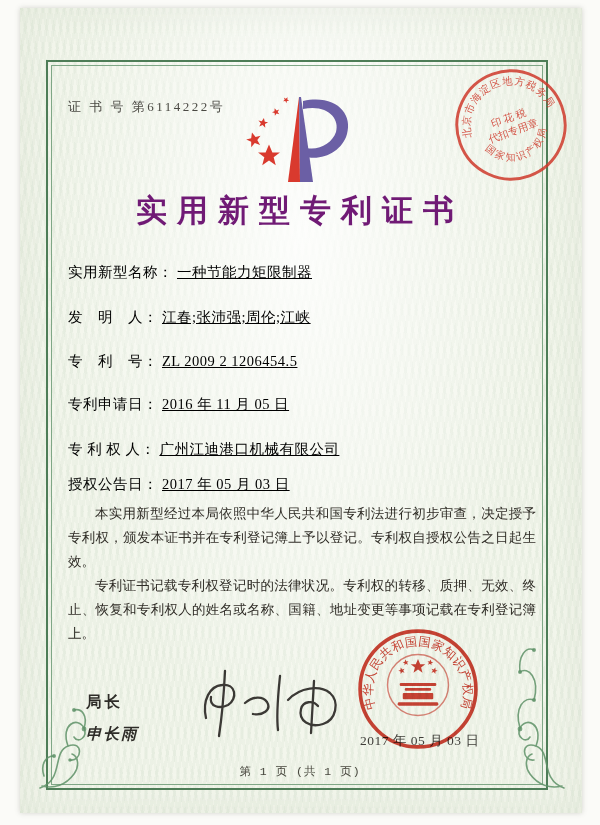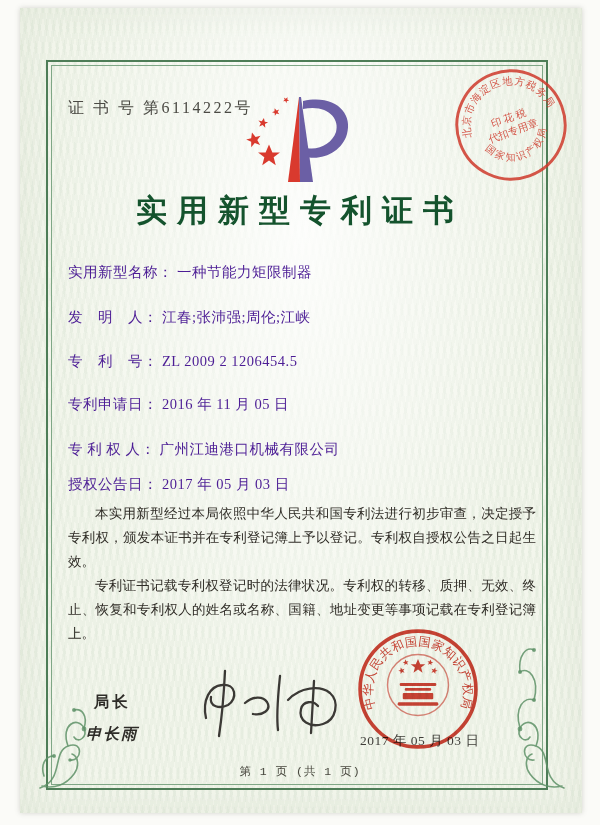--- a/index.html
+++ b/index.html
@@ -19,42 +19,42 @@
   }
   .frame-outer{
     position:absolute;left:46px;top:60px;width:498px;height:726px;
     border:2px solid #4e7d57;
   }
   .frame-inner{
     position:absolute;inset:3px;border:1px solid #7fa786;
   }
   .cert-no{
     position:absolute;left:68px;top:98px;
-    font-size:16px;color:#4b4a44;letter-spacing:2.5px;
+    font-size:13px;color:#4b4a44;letter-spacing:2.5px;
   }
   .logo{position:absolute;left:233px;top:92px;width:134px;height:94px;}
   .tax-seal{
     position:absolute;left:452px;top:66px;width:118px;height:118px;
     transform:rotate(-20deg);opacity:0.85;
   }
   .cert-title{
     position:absolute;left:0;top:190px;width:100%;text-align:center;
-    font-size:31px;font-weight:600;color:#14532d;letter-spacing:10px;
+    font-size:31px;font-weight:600;color:#701a75;letter-spacing:10px;
   }
   .fields{position:absolute;left:68px;top:0;width:470px;}
-  .field-row{position:absolute;left:0;font-size:14.5px;color:#4c1d95;letter-spacing:0.5px;white-space:nowrap;}
+  .field-row{position:absolute;left:0;font-size:14.5px;color:#000000;letter-spacing:0.5px;white-space:nowrap;text-decoration:underline;}
   .field-row .lab{display:inline-block;}
   .field-row .val{margin-left:4px;}
   .f0{top:263px;} .f1{top:308px;} .f2{top:352px;} .f3{top:395px;} .f4{top:440px;} .f5{top:475px;}
   .body-text{
     position:absolute;left:68px;top:502px;width:468px;
     font-size:13.5px;line-height:24px;color:#302d27;
   }
   .body-text p{margin:0;text-indent:2em;text-align:justify;}
-  .director{position:absolute;left:86px;top:692px;font-size:15.5px;font-weight:600;color:#2e2c28;letter-spacing:3px;text-align:center;}
+  .director{position:absolute;left:86px;top:692px;font-size:15.5px;font-weight:600;color:#2e2c28;letter-spacing:3px;}
   .director .name{display:block;margin-top:11px;letter-spacing:2px;font-style:italic;}
   .signature{position:absolute;left:190px;top:662px;width:170px;height:85px;}
   .authority-seal{position:absolute;left:355px;top:626px;width:126px;height:126px;mix-blend-mode:multiply;opacity:0.95;}
   .seal-date{
     position:absolute;left:360px;top:732px;width:120px;
     font-size:13.5px;color:#3f3e39;letter-spacing:0.5px;white-space:nowrap;
   }
   .page-footer{
     position:absolute;left:0;top:764px;width:100%;text-align:center;
     font-size:11.5px;color:#49483f;letter-spacing:1px;font-family:Liberation Mono, monospace;

